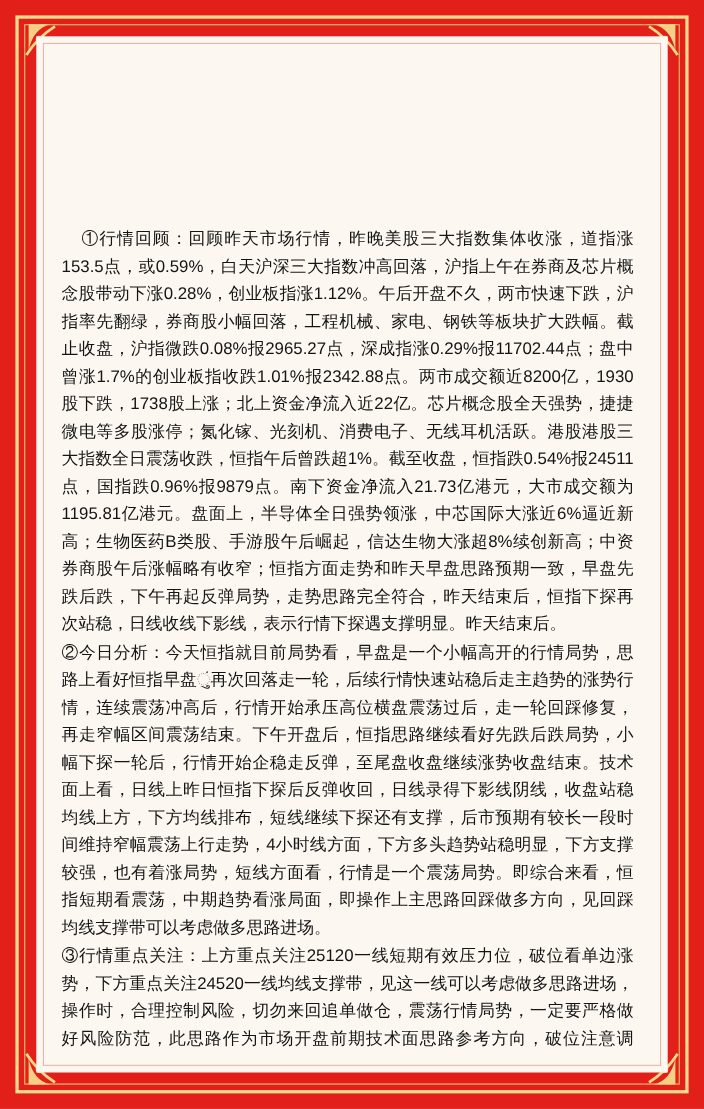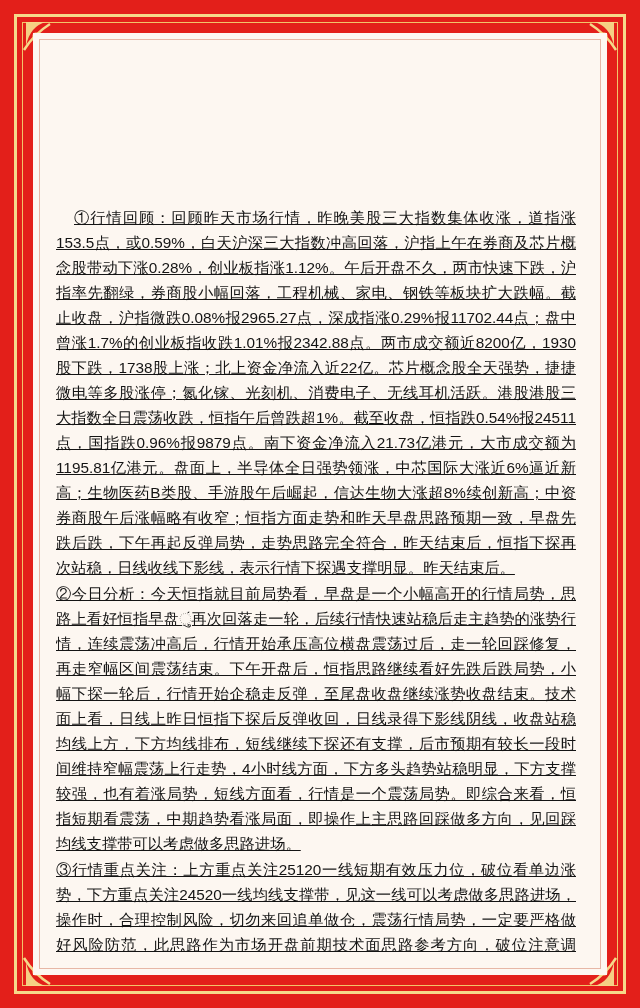--- a/index.html
+++ b/index.html
@@ -131,21 +131,20 @@
     bottom: 56px;
     color: #141414;
     font-size: 15.3px;
     line-height: 25px;
     text-align: justify;
     overflow: hidden;
   }
   .content p {
     margin: 0 12px 1px 0;
     text-indent: 0;
-    text-decoration: underline;
   }
   .content p.indent { text-indent: 18px; }
 </style>
 </head>
 <body>
 
 <div class="page">
 
   <div class="frame-outer"></div>
   <div class="frame-inner"></div>

